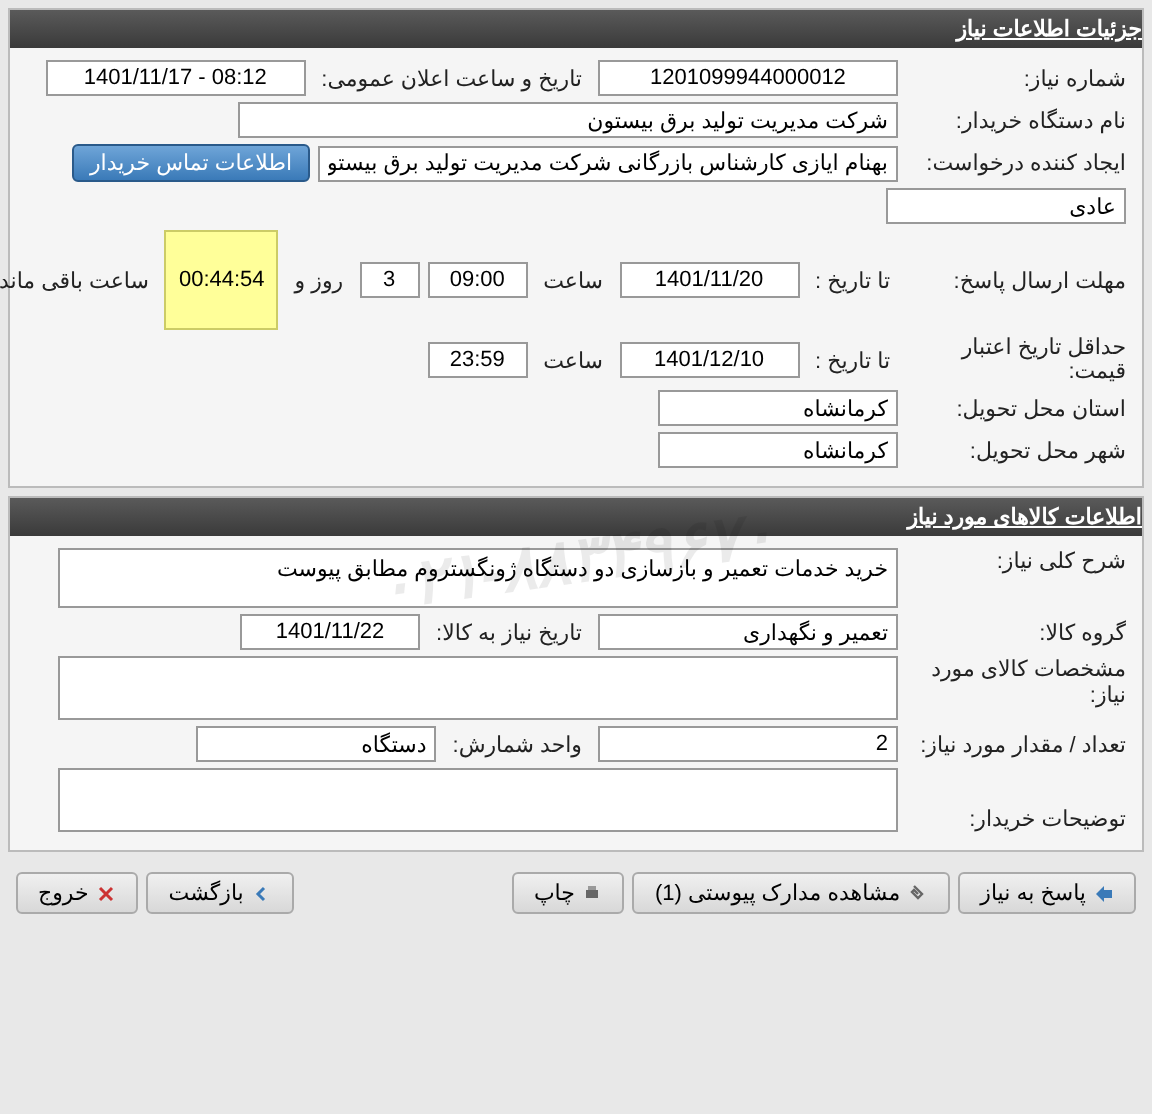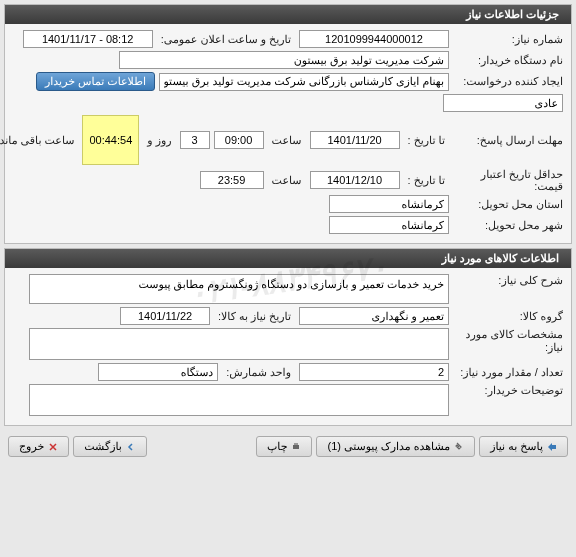--- a/index.html
+++ b/index.html
@@ -12,23 +12,24 @@
   height: 557px;
 }
 .panel {
   background: #f5f5f5;
   border: 1px solid #bbb;
   margin: 4px;
 }
 .panel-header {
   background: linear-gradient(#5a5a5a, #3a3a3a);
   color: #fff;
-  padding: 3px 12px;
+  padding: 3px 0;
   font-size: 11px;
   font-weight: bold;
+  text-decoration: underline;
 }
 .panel-body {
   padding: 6px 8px;
 }
 .row {
   display: flex;
   align-items: center;
   margin-bottom: 3px;
   gap: 4px;
 }
@@ -161,21 +162,21 @@
       <span class="sub-label">روز و</span>
       <span class="countdown">00:44:54</span>
       <span class="sub-label">ساعت باقی مانده</span>
     </div>
 
     <div class="row">
       <span class="label" style="line-height:1.1">حداقل تاریخ اعتبار قیمت:</span>
       <span class="sub-label">تا تاریخ :</span>
       <input class="field field-num" style="width: 90px;" value="1401/12/10">
       <span class="sub-label">ساعت</span>
-      <input class="field field-num" style="width: 64px;" value="23:59">
+      <input class="field field-num" style="width: 50px;" value="23:59">
     </div>
 
     <div class="row">
       <span class="label">استان محل تحویل:</span>
       <input class="field" style="width: 120px;" value="کرمانشاه">
     </div>
 
     <div class="row">
       <span class="label">شهر محل تحویل:</span>
       <input class="field" style="width: 120px;" value="کرمانشاه">
@@ -205,21 +206,21 @@
       <textarea class="textarea" style="width: 420px; height: 32px;"></textarea>
     </div>
 
     <div class="row">
       <span class="label">تعداد / مقدار مورد نیاز:</span>
       <input class="field field-num" style="width: 150px; text-align: right;" value="2">
       <span class="sub-label">واحد شمارش:</span>
       <input class="field" style="width: 120px;" value="دستگاه">
     </div>
 
-    <div class="row" style="align-items:flex-start">
+    <div class="row" style="align-items:flex-end">
       <span class="label">توضیحات خریدار:</span>
       <textarea class="textarea" style="width: 420px; height: 32px;"></textarea>
     </div>
 
   </div>
 </div>
 
 <div class="footer">
   <div class="footer-left">
     <button class="btn-action">

